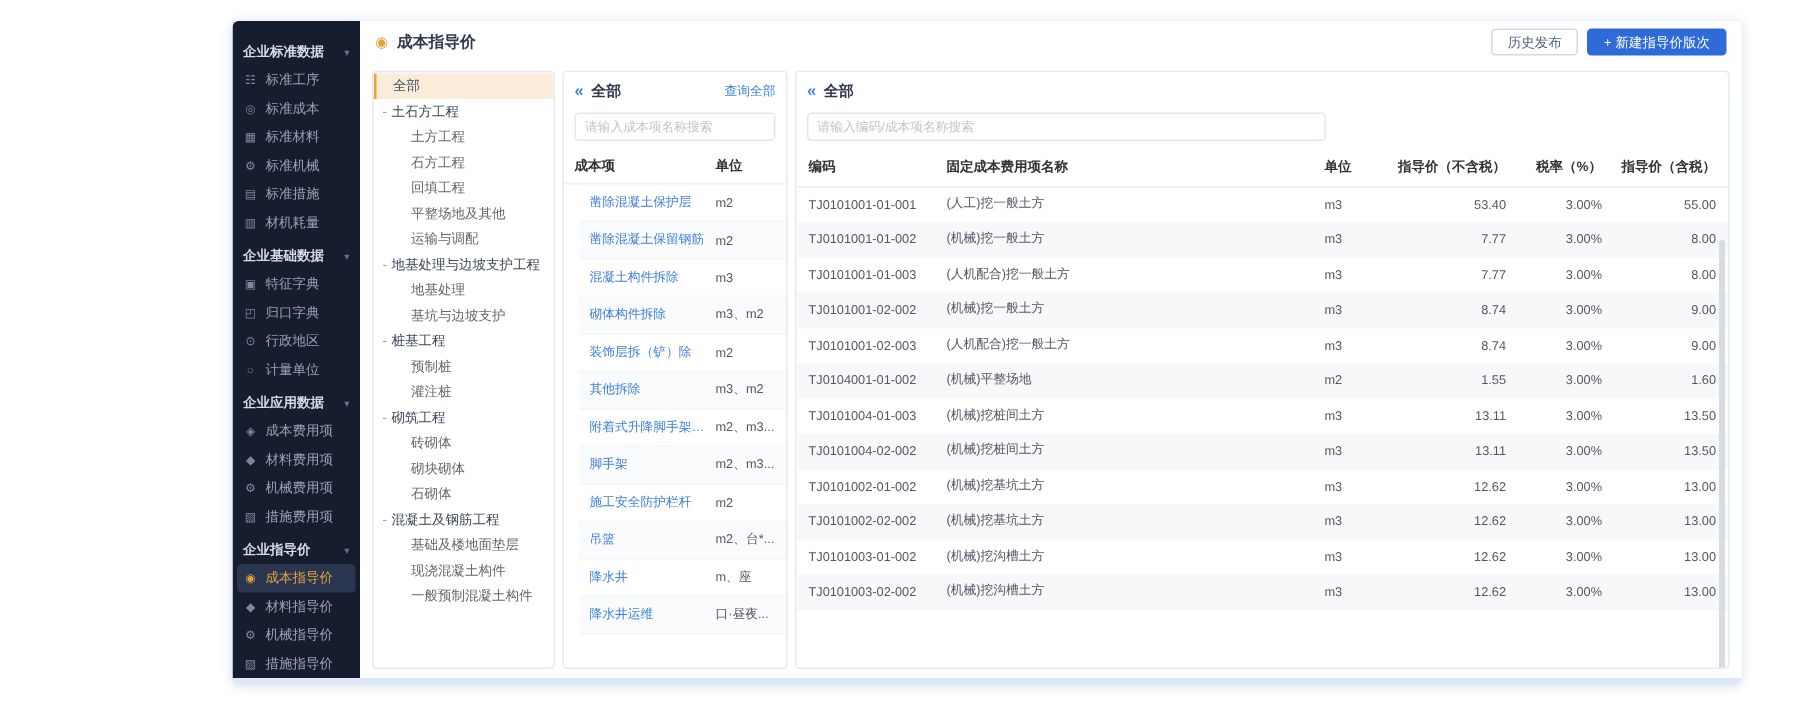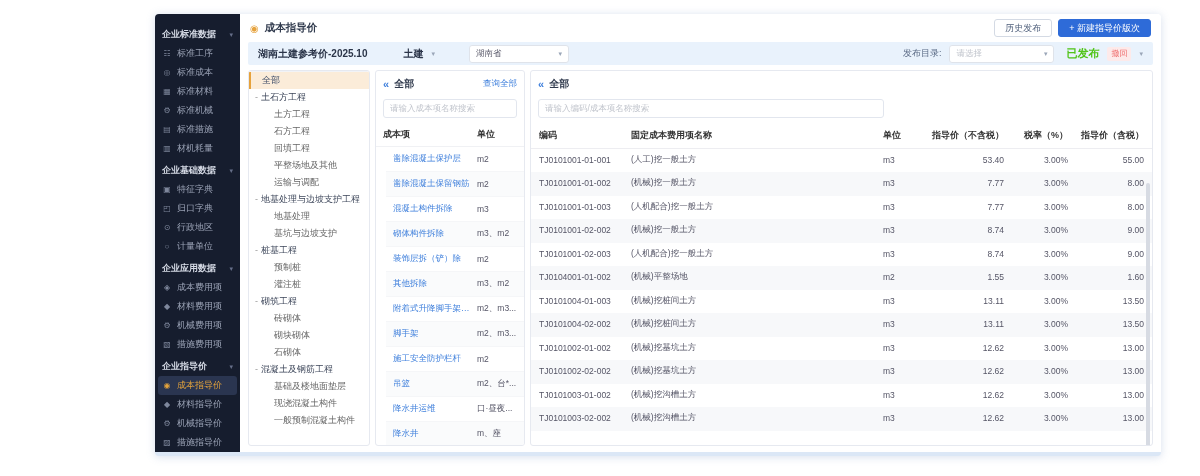--- a/index.html
+++ b/index.html
@@ -219,38 +219,20 @@
   <div class="main">
 
     <div class="hdr">
       <span class="page-icon">◉</span>
       <span class="page-title">成本指导价</span>
       <span class="sp"></span>
       <button class="btn sec">历史发布</button>
       <button class="btn pri">+ 新建指导价版次</button>
     </div>
 
-    <div class="vbar">
-      <span class="vname">湖南土建参考价-2025.10</span>
-      <span class="trade">土建</span>
-      <span class="chev-g">▾</span>
-      <div class="selbox region">
-        <span>湖南省</span>
-        <span class="chev-g">▾</span>
-      </div>
-      <span class="sp"></span>
-      <span class="pub-label">发布目录:</span>
-      <div class="selbox pub">
-        <span>请选择</span>
-        <span class="chev-g">▾</span>
-      </div>
-      <span class="status-pub">已发布</span>
-      <span class="revoke">撤回</span>
-      <span class="chev-g">▾</span>
-    </div>
 
     <div class="content">
 
       <div class="panel p-tree">
         <div class="tree-list">
 
             <div class="tree-item active">
               <span class="dash"></span><span>全部</span>
             </div>
 
@@ -397,27 +379,27 @@
               <span class="cn">施工安全防护栏杆</span>
               <span class="cu">m2</span>
             </div>
 
             <div class="crow">
               <span class="cn">吊篮</span>
               <span class="cu">m2、台*...</span>
             </div>
 
             <div class="crow">
+              <span class="cn">降水井</span>
+              <span class="cu">m、座</span>
+            </div>
+
+            <div class="crow">
               <span class="cn">降水井运维</span>
               <span class="cu">口·昼夜...</span>
-            </div>
-
-            <div class="crow">
-              <span class="cn">降水井</span>
-              <span class="cu">m、座</span>
             </div>
 
         </div>
 
       </div>
 
       <div class="panel p-detail">
         <div class="p-head">
           <span class="back">«</span>
           <span class="p-title">全部</span>

